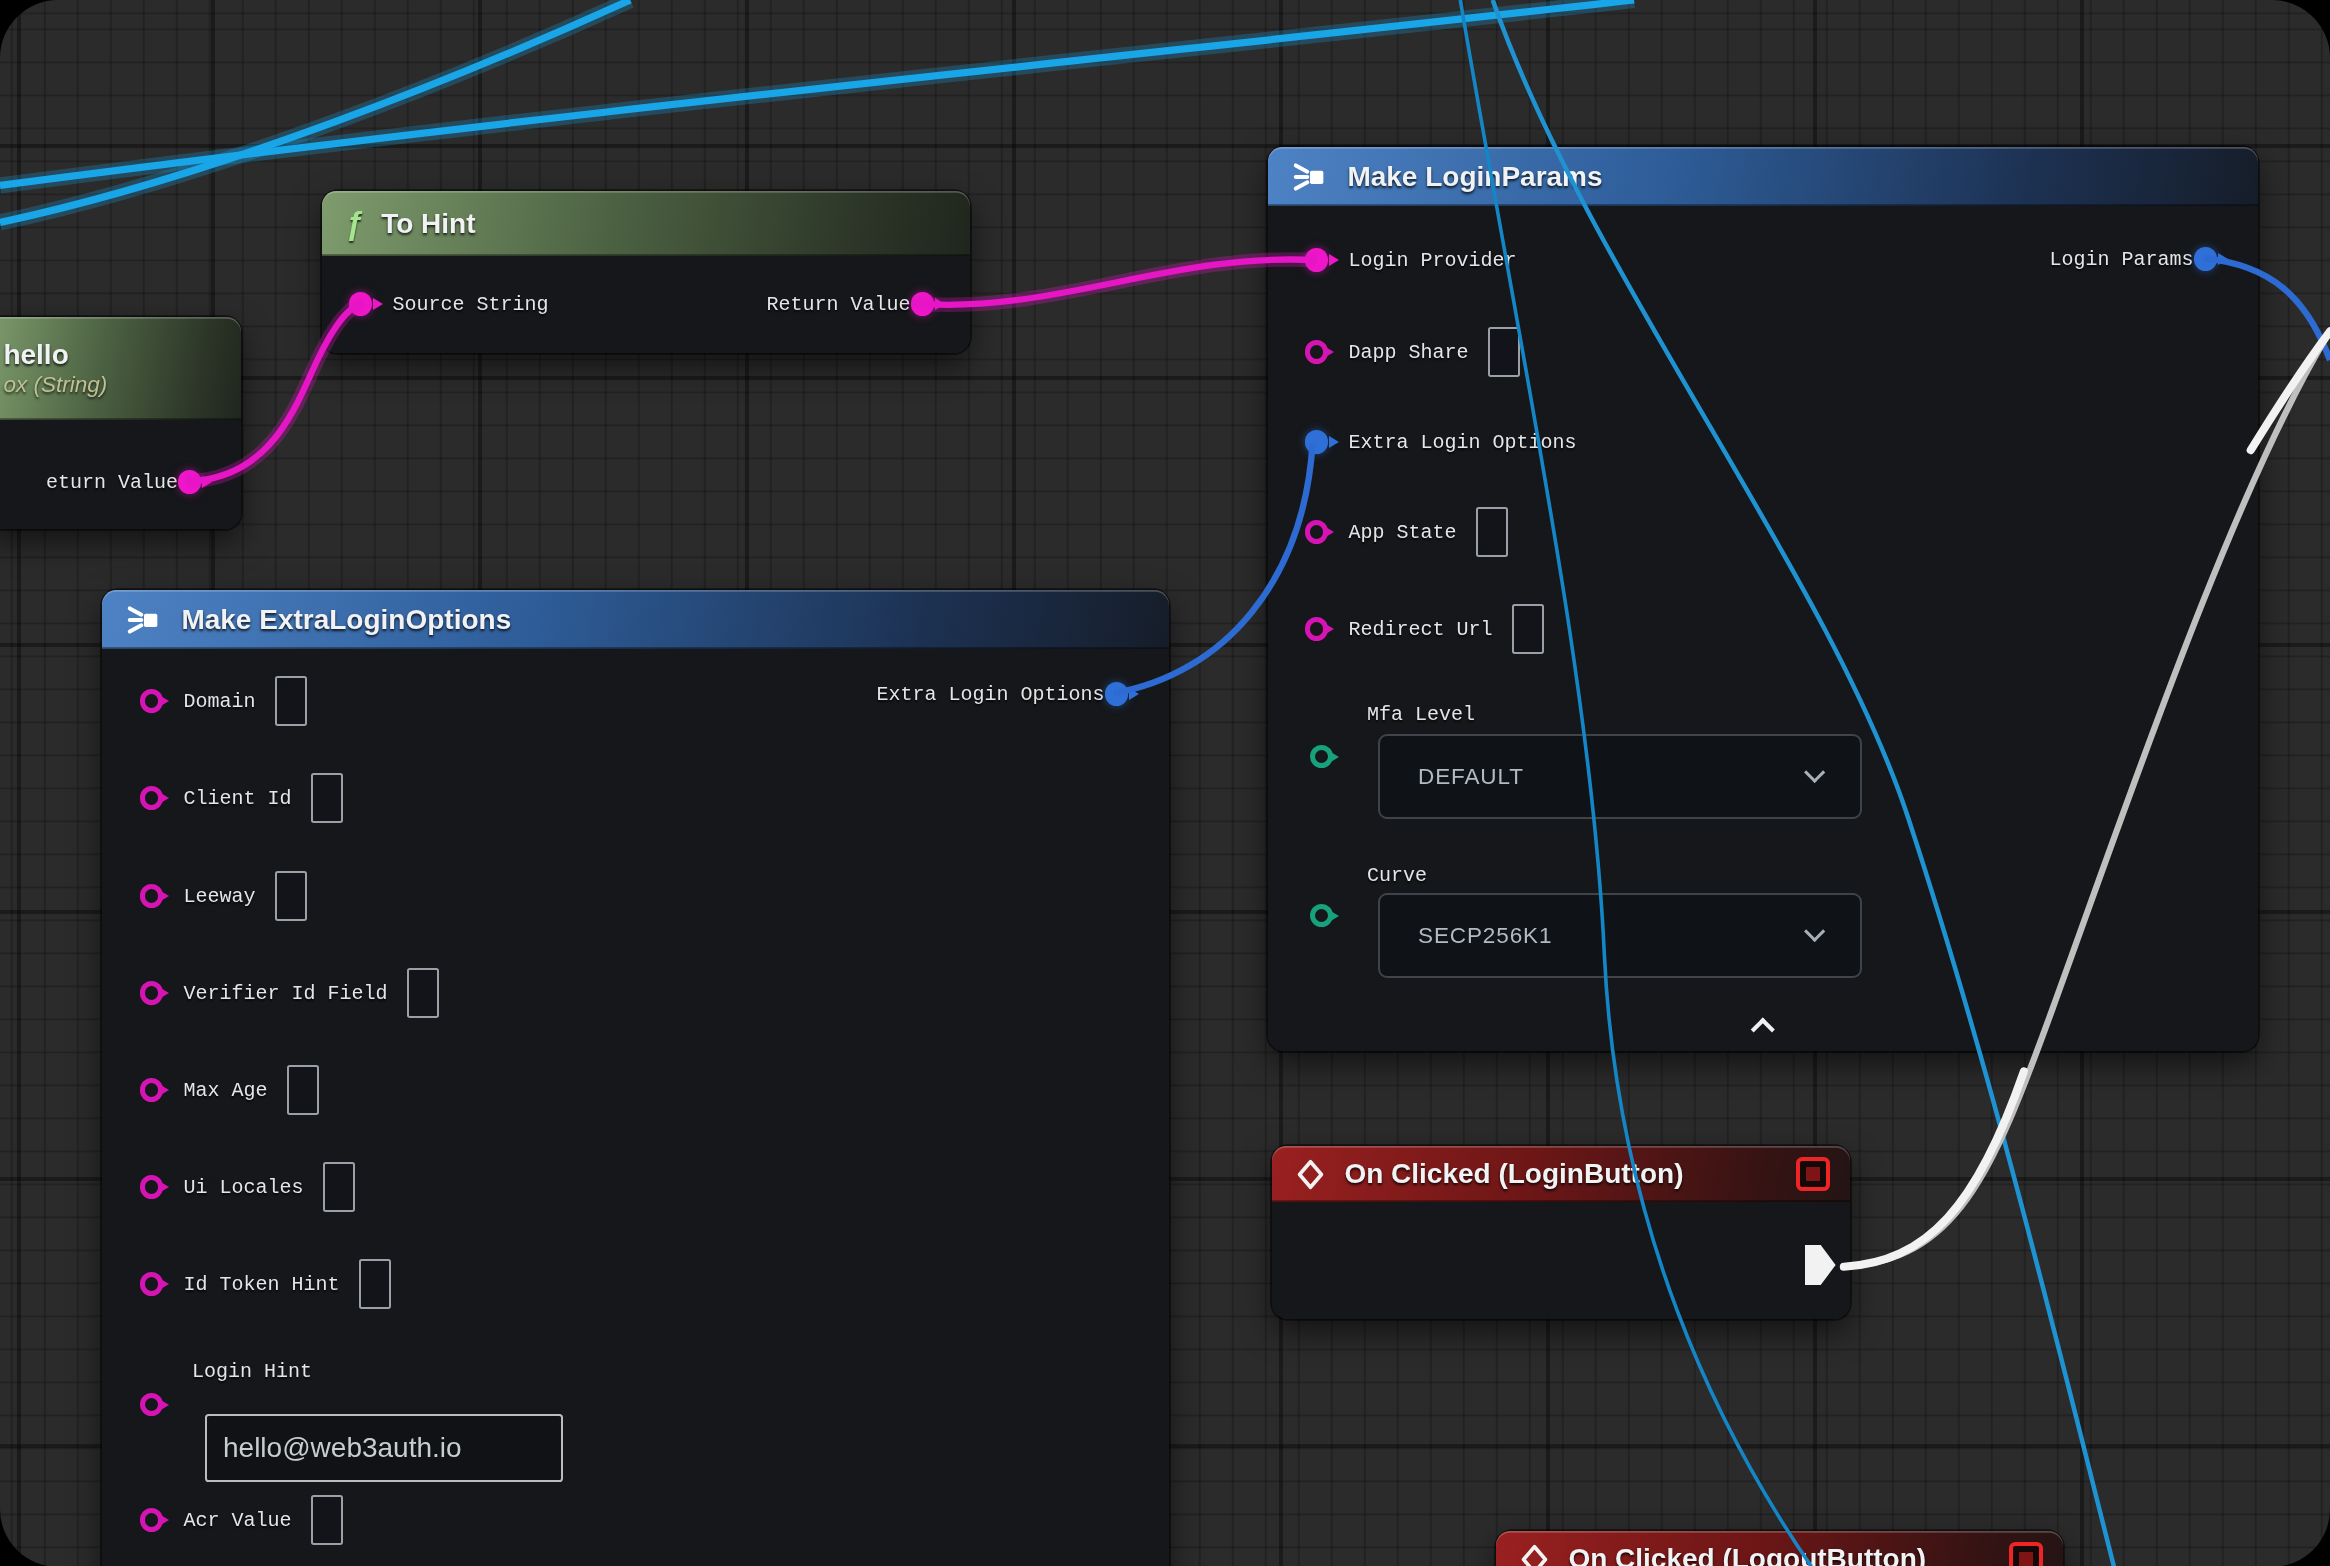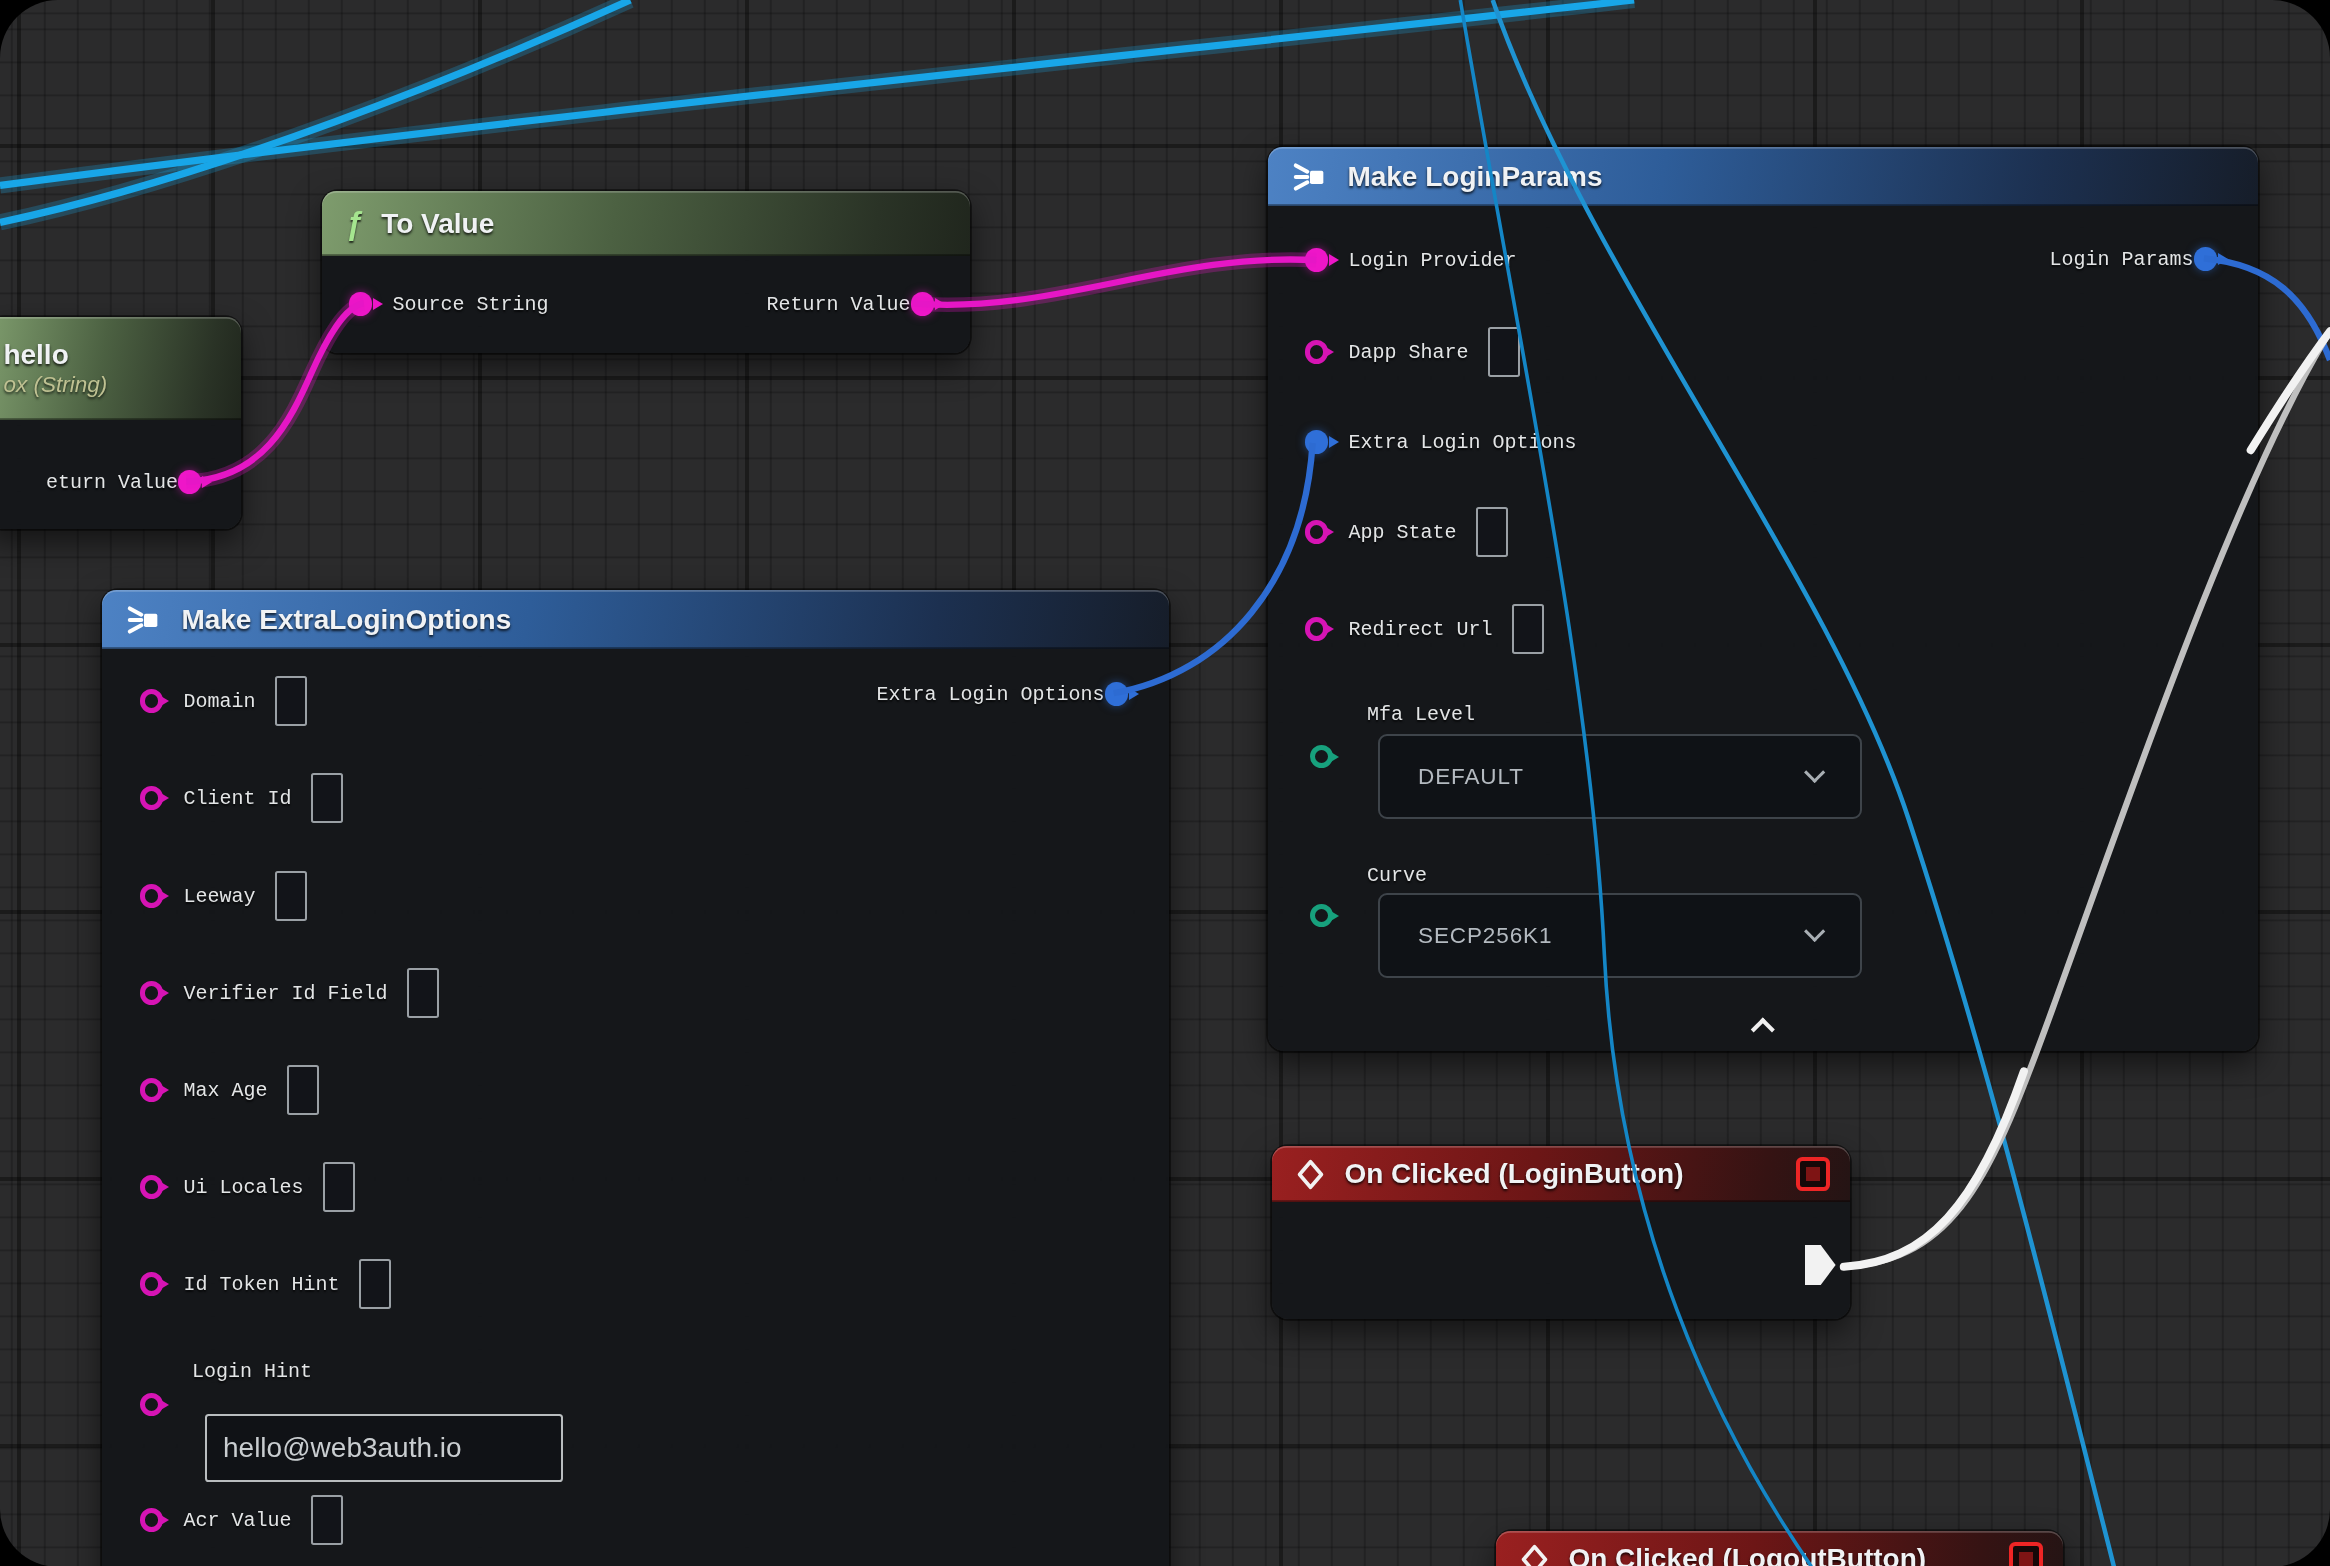--- a/index.html
+++ b/index.html
@@ -70,21 +70,21 @@
     </div>
     <div class="row-out" style="right:40px;top:453px;top:136px;">
       <span class="plabel">eturn Value</span>
       <span class="pin f-pink"></span>
     </div>
   </div>
 
   <div class="node" style="left:322px;top:191px;width:648px;height:162px;">
     <div class="hdr hdr-green" style="height:65px;">
       <span class="fn-icon">ƒ</span>
-      <span class="hdr-title">To Value</span>
+      <span class="hdr-title">To Hint</span>
     </div>
     <div class="row" style="left:27px;top:84px;">
       <span class="pin f-pink"></span>
       <span class="plabel">Source String</span>
     </div>
     <div class="row-out" style="right:36px;top:84px;">
       <span class="plabel">Return Value</span>
       <span class="pin f-pink"></span>
     </div>
   </div>

